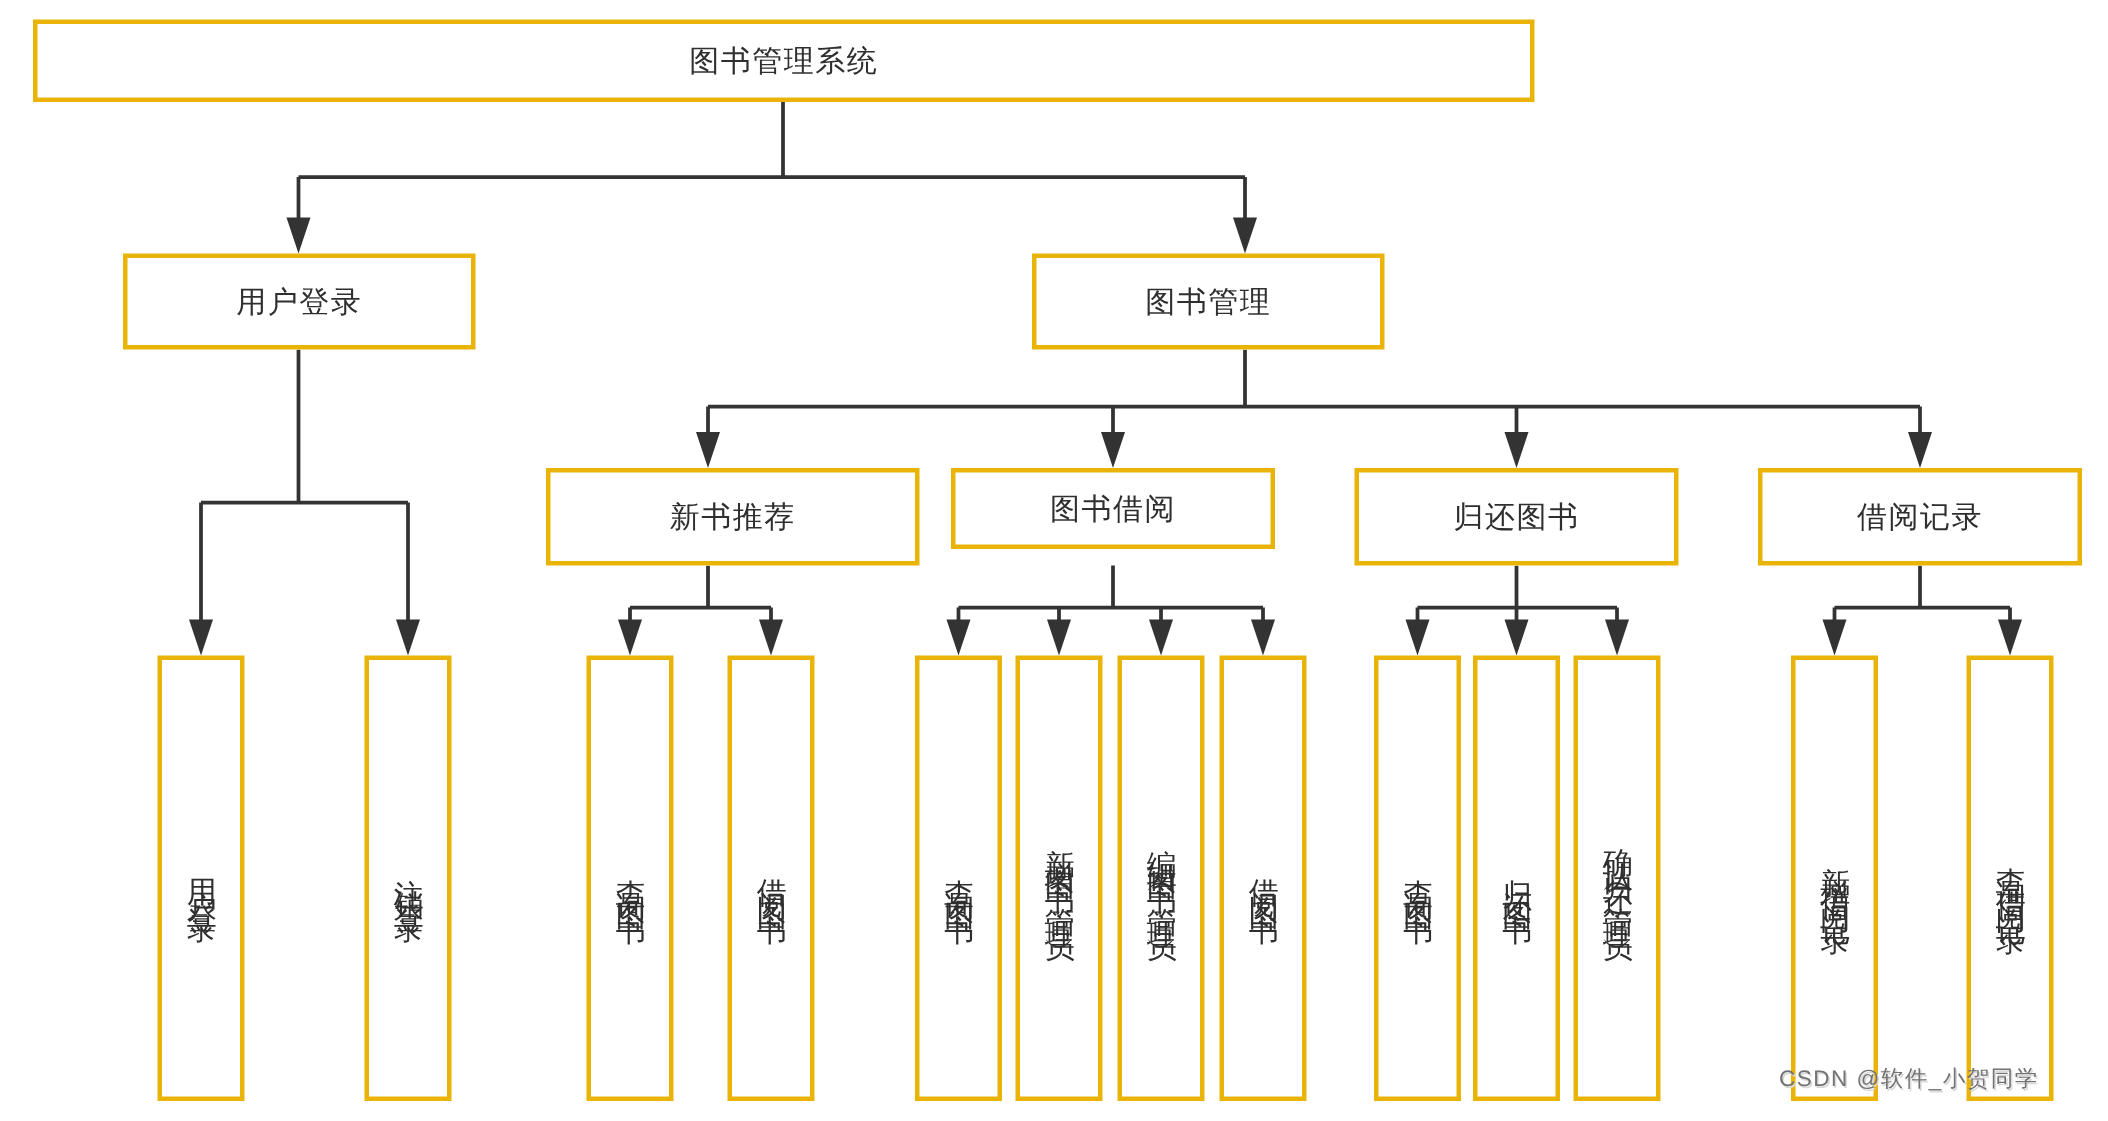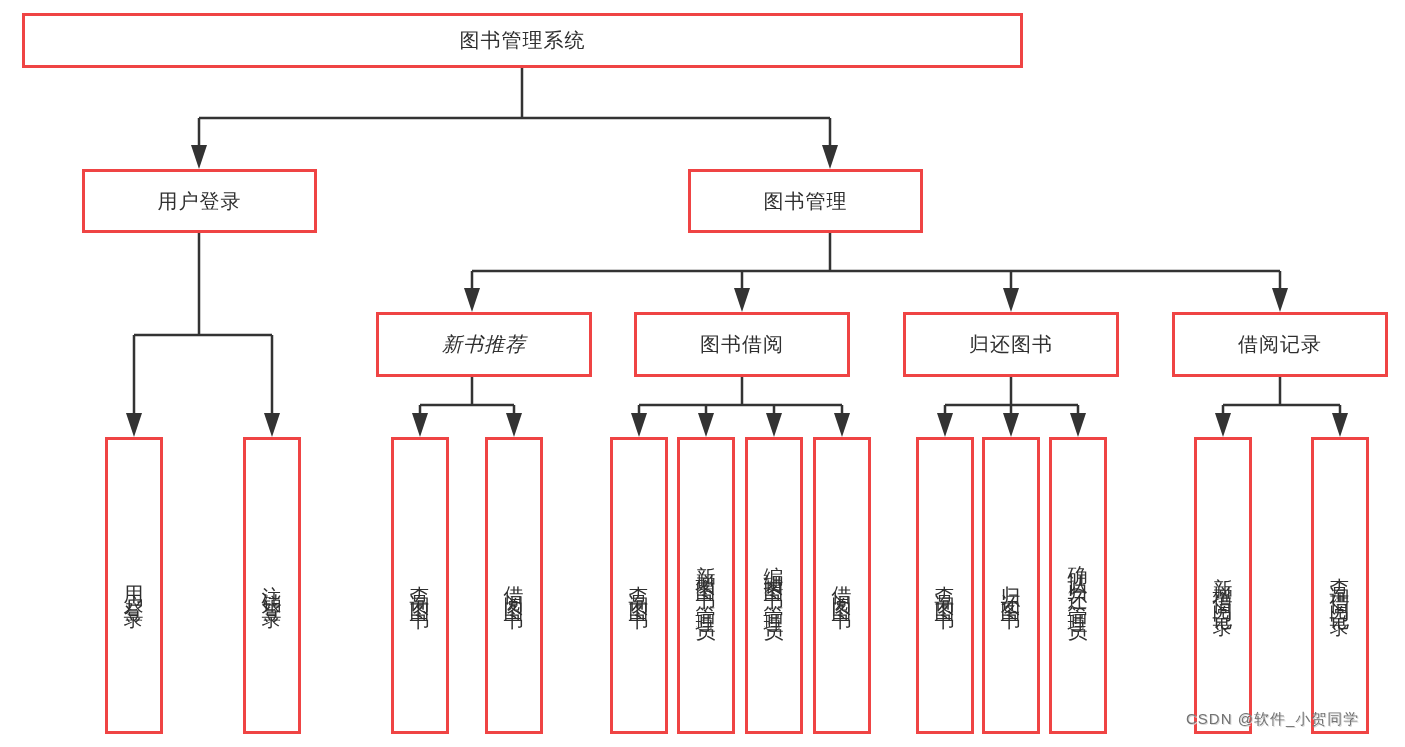--- a/index.html
+++ b/index.html
@@ -12,21 +12,21 @@
     color: #2f2f2f;
     overflow: hidden;
   }
   .connectors { position: absolute; left: 0; top: 0; }
   .connectors path { stroke: #333333; stroke-width: 2.5; fill: none; }
   .connectors polygon { fill: #333333; stroke: none; }
   .node {
     position: absolute;
     box-sizing: border-box;
     background: #ffffff;
-    border: 3px solid #ef4444;
+    border: 3px solid #eab308;
     display: flex;
     align-items: center;
     justify-content: center;
     font-size: 20px;
     letter-spacing: 1px;
     text-align: center;
   }
   .leaf .vlabel {
     writing-mode: vertical-rl;
     text-orientation: mixed;
@@ -114,24 +114,24 @@
     <span>图书管理系统</span>
   </div>
 
   <div class="node" style="left:82px; top:169px; width:235px; height:64px;">
     <span>用户登录</span>
   </div>
   <div class="node" style="left:688px; top:169px; width:235px; height:64px;">
     <span>图书管理</span>
   </div>
 
-  <div class="node" style="left:376px; top:312px; width:216px; height:65px;font-style:italic;">
+  <div class="node" style="left:364px; top:312px; width:249px; height:65px;">
     <span>新书推荐</span>
   </div>
-  <div class="node" style="left:634px; top:312px; width:216px; height:65px;">
+  <div class="node" style="left:634px; top:312px; width:216px; height:54px;">
     <span>图书借阅</span>
   </div>
   <div class="node" style="left:903px; top:312px; width:216px; height:65px;">
     <span>归还图书</span>
   </div>
   <div class="node" style="left:1172px; top:312px; width:216px; height:65px;">
     <span>借阅记录</span>
   </div>
 
   <div class="node leaf" style="left:105px; top:437px; width:58px; height:297px;">

